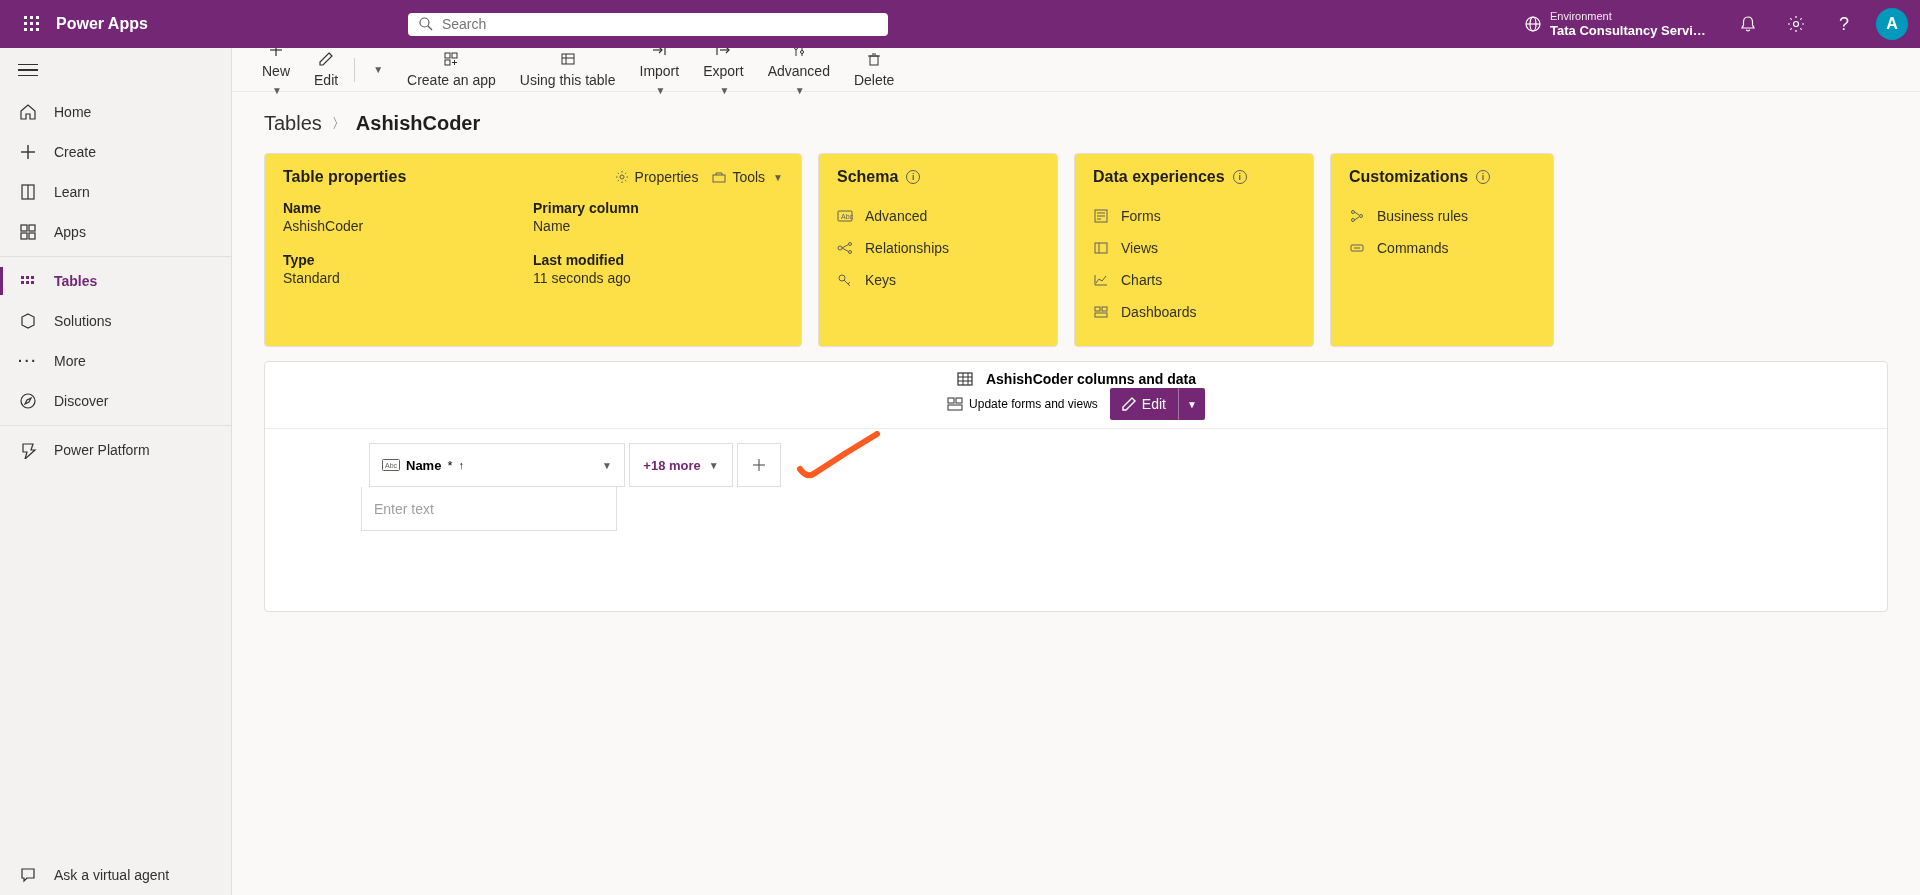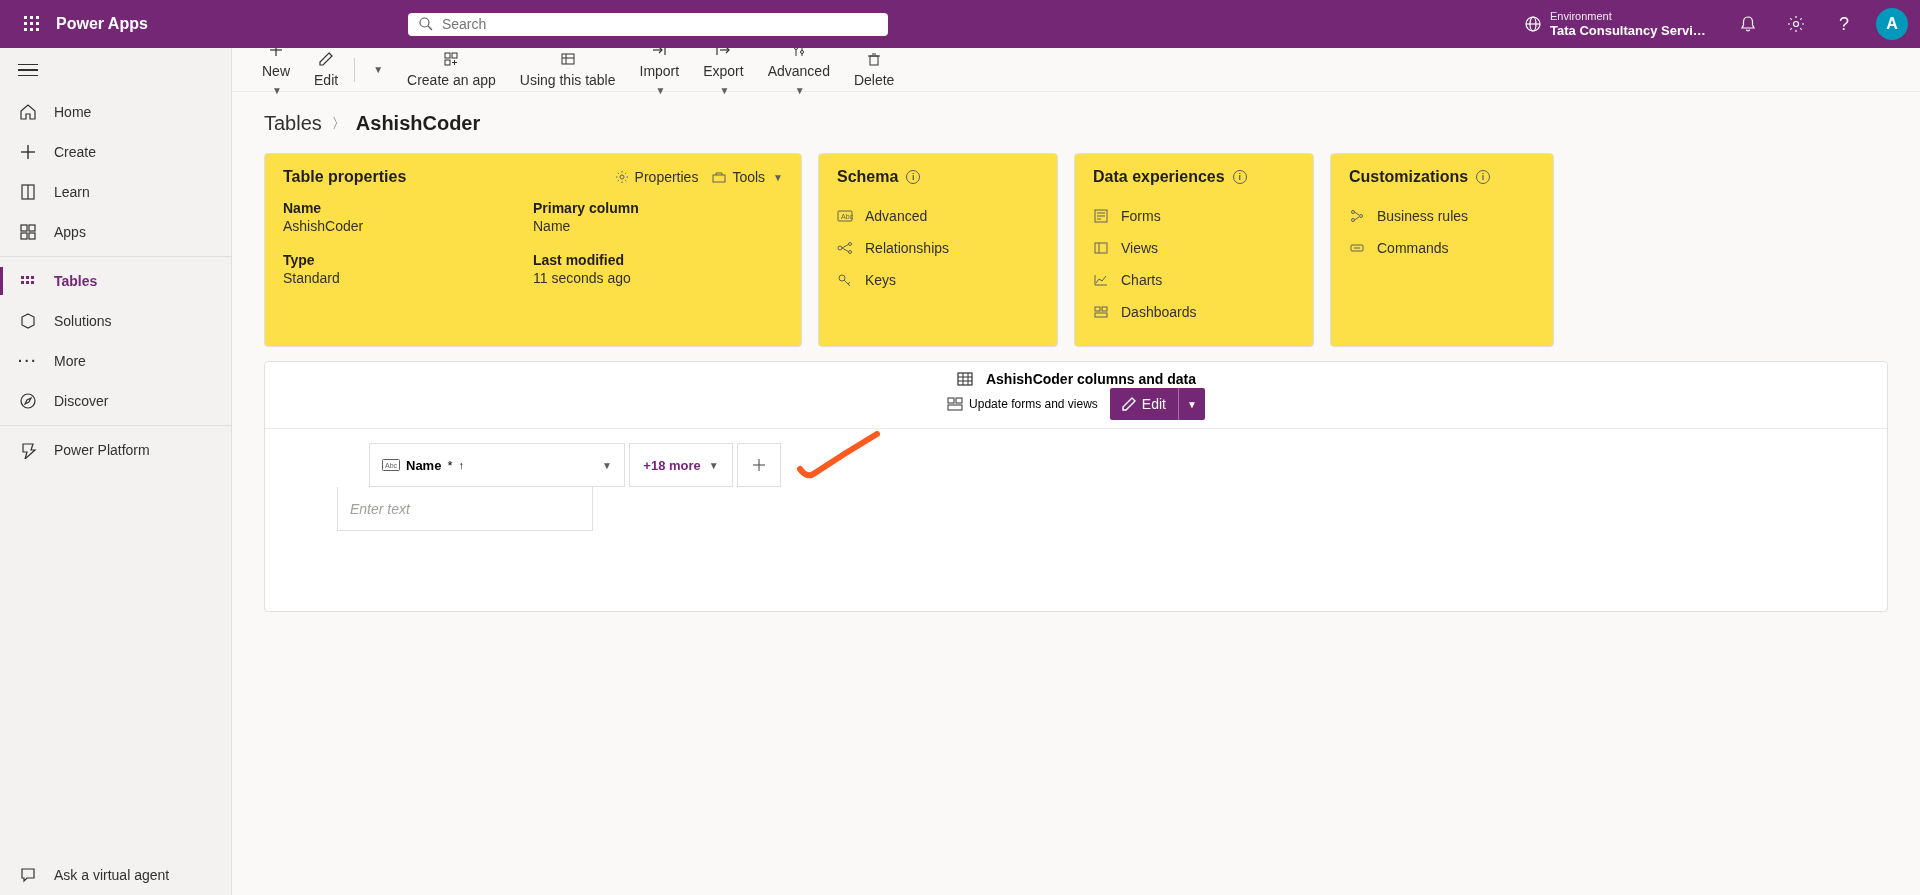--- a/index.html
+++ b/index.html
@@ -88,21 +88,21 @@
     .edit-btn { background: #742774; color: white; border-radius: 2px; display: flex; align-items: center; height: 32px; }
     .edit-btn-main { display: flex; align-items: center; gap: 6px; padding: 0 12px; cursor: pointer; font-size: 14px; border-right: 1px solid rgba(255,255,255,0.35); height: 100%; }
     .edit-btn-drop { padding: 0 8px; cursor: pointer; height: 100%; display: flex; align-items: center; }
     
     .data-grid { padding: 14px 24px 80px 24px; position: relative; }
     .col-row { display: flex; align-items: center; gap: 4px; margin-left: 80px; }
     .col-header { border: 1px solid #e1dfdd; height: 44px; display: flex; align-items: center; padding: 0 12px; gap: 6px; font-size: 13px; cursor: pointer; background: white; }
     .col-header.name-col { width: 256px; justify-content: flex-start; }
     .col-header.more-col { width: 104px; color: #742774; font-weight: 600; justify-content: center; }
     .col-header.add-col { width: 44px; justify-content: center; }
-    .data-cell { border: 1px solid #e1dfdd; border-top: none; width: 256px; height: 44px; padding: 0 12px; display: flex; align-items: center; color: #a19f9d; font-style: italic; font-size: 14px; margin-left: 48px;}
+    .data-cell { border: 1px solid #e1dfdd; border-top: none; width: 256px; height: 44px; padding: 0 12px; display: flex; align-items: center; color: #a19f9d; font-size: 14px; margin-left: 72px;}
     
     .checkmark-annotation { position: absolute; left: 530px; top: 2px; pointer-events: none; }
     
     svg { flex-shrink: 0; }
   </style>
 </head>
 <body>
 
 <div class="top-header">
   <div class="waffle">

